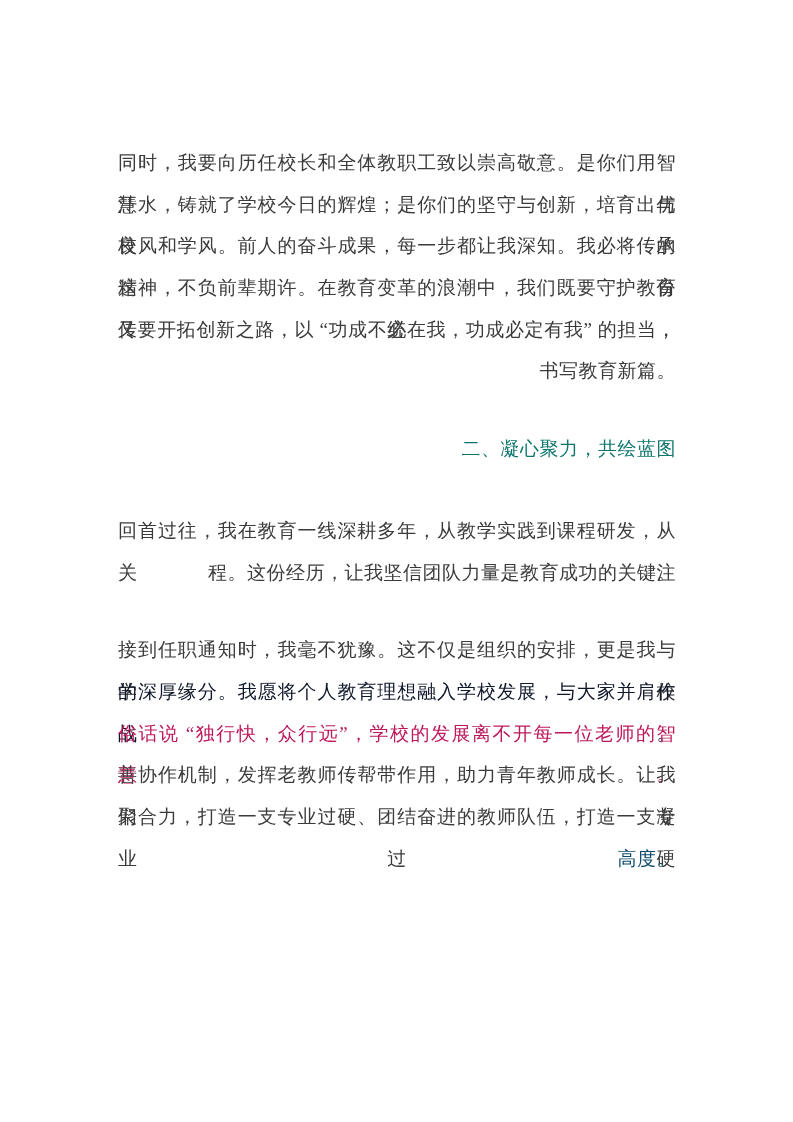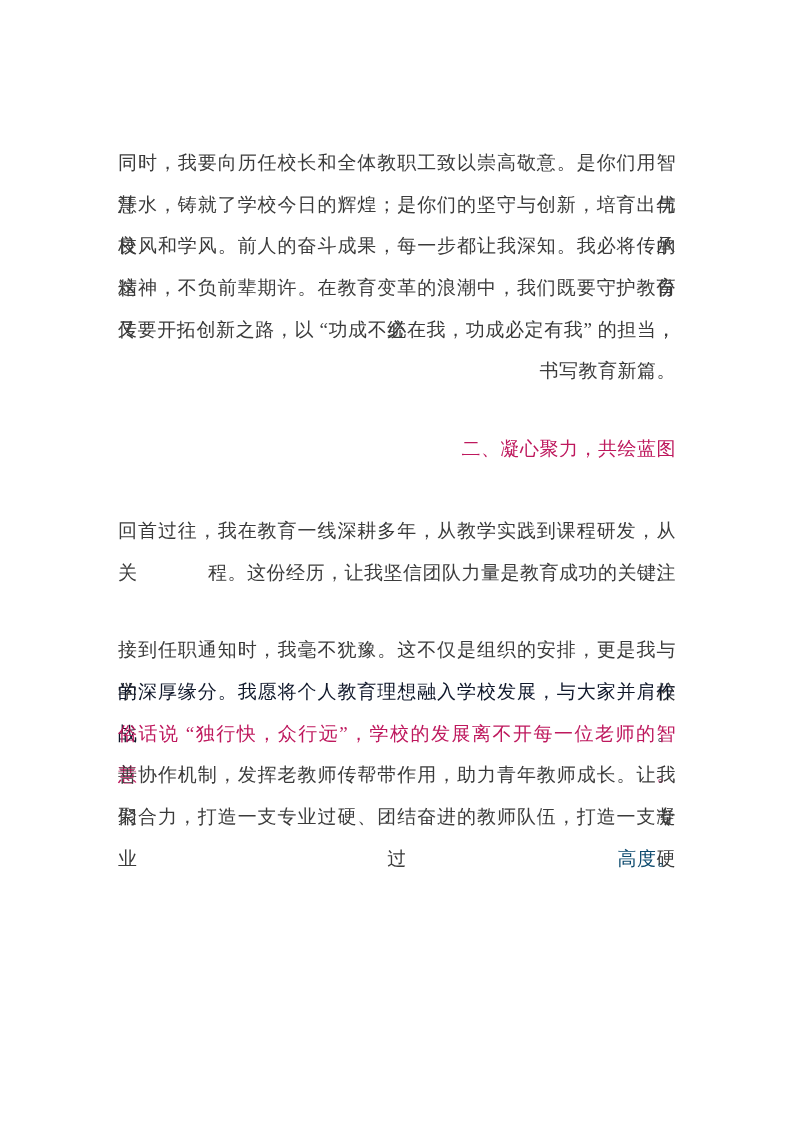--- a/index.html
+++ b/index.html
@@ -53,21 +53,21 @@
   <div>
       <div class="block paragraph">
         <div class="line just" style="color: rgb(59, 59, 59);">同时，我要向历任校长和全体教职工致以崇高敬意。是你们用智慧与</div>
         <div class="line just" style="color: rgb(59, 59, 59);">汗水，铸就了学校今日的辉煌；是你们的坚守与创新，培育出优良的</div>
         <div class="line just" style="color: rgb(59, 59, 59);">校风和学风。前人的奋斗成果，每一步都让我深知。我必将传承这份</div>
         <div class="line just" style="color: rgb(59, 59, 59);">精神，不负前辈期许。在教育变革的浪潮中，我们既要守护教育传统，</div>
         <div class="line just" style="color: rgb(59, 59, 59);">又要开拓创新之路，以 “功成不必在我，功成必定有我” 的担当，</div>
         <div class="line plain" style="color: rgb(59, 59, 59);">书写教育新篇。</div>
       </div>
       <div class="block heading">
-        <div class="line plain" style="color: #be185d; margin-left: 30px;">二、凝心聚力，共绘蓝图</div>
+        <div class="line plain" style="color: #0f766e; margin-left: 30px;">二、凝心聚力，共绘蓝图</div>
       </div>
       <div class="block paragraph">
         <div class="line just" style="color: rgb(59, 59, 59);">回首过往，我在教育一线深耕多年，从教学实践到课程研发，从关注</div>
         <div class="line plain" style="color: rgb(59, 59, 59);">程。这份经历，让我坚信团队力量是教育成功的关键。</div>
       </div>
       <div class="block paragraph">
         <div class="line just" style="color: rgb(59, 59, 59);">接到任职通知时，我毫不犹豫。这不仅是组织的安排，更是我与学校</div>
         <div class="line just" style="color: #0f172a;">的深厚缘分。我愿将个人教育理想融入学校发展，与大家并肩作战。</div>
         <div class="line just" style="color: #be185d;">俗话说 “独行快，众行远”，学校的发展离不开每一位老师的智慧。</div>
         <div class="line just" style="color: rgb(59, 59, 59);">善协作机制，发挥老教师传帮带作用，助力青年教师成长。让我们凝</div>

